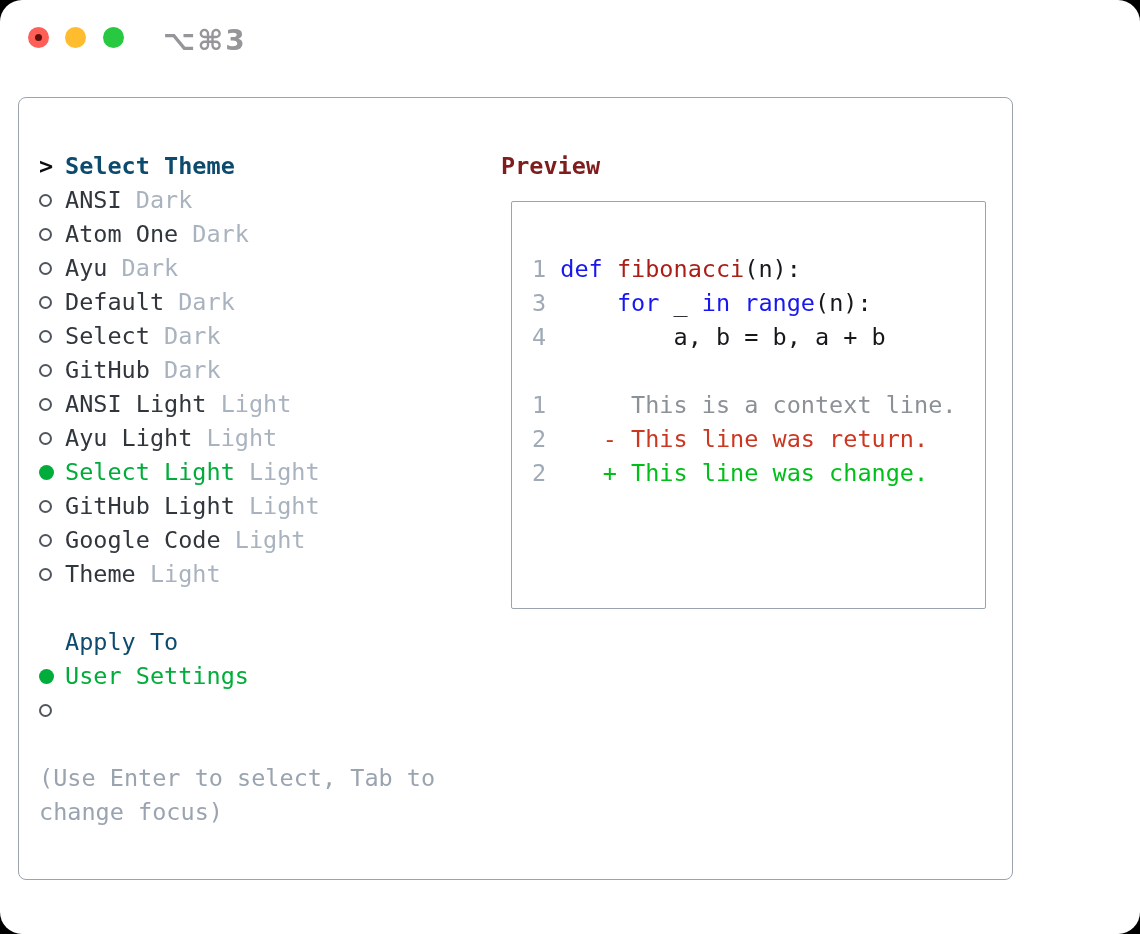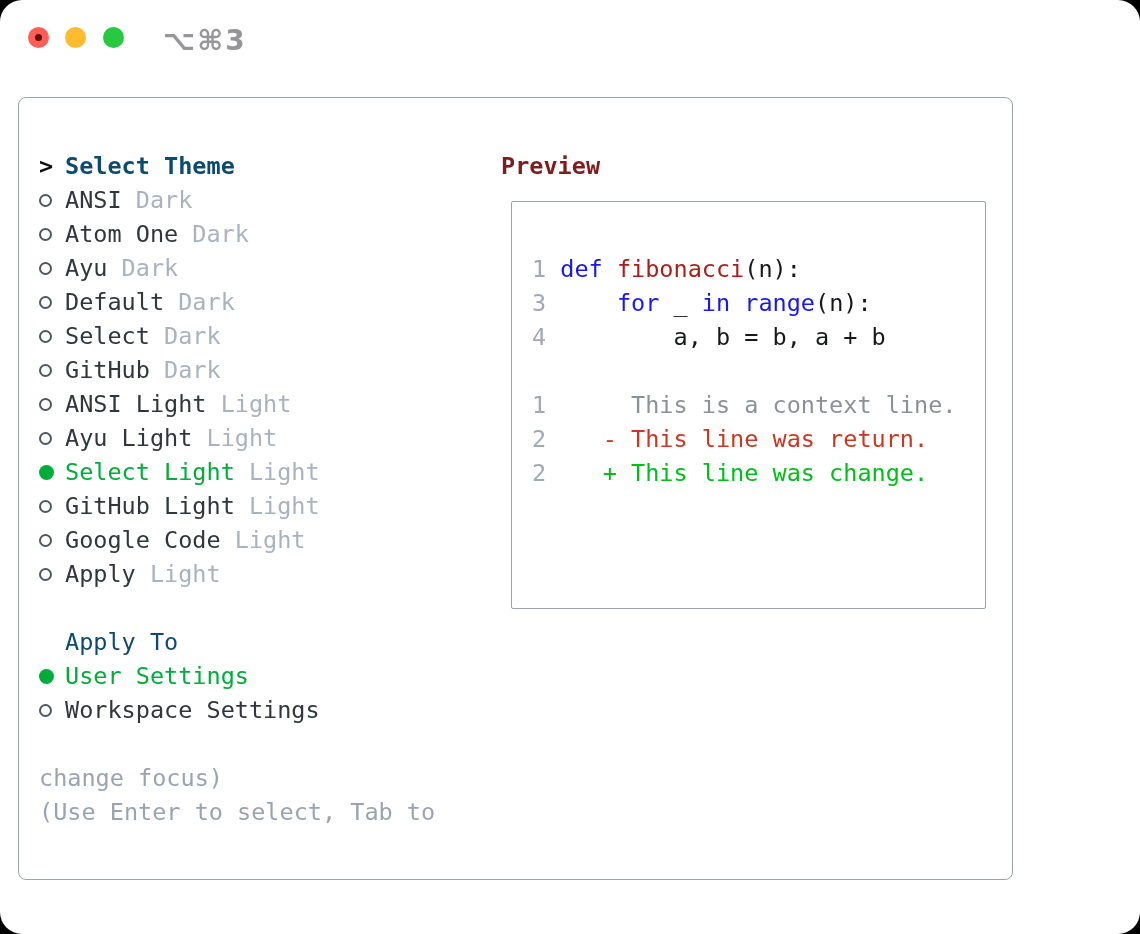--- a/index.html
+++ b/index.html
@@ -94,38 +94,38 @@
           <div class="row item"><span class="gutter"><span class="radio"></span></span><span class="item-name">Atom One</span><span class="variant">Dark</span></div>
           <div class="row item"><span class="gutter"><span class="radio"></span></span><span class="item-name">Ayu</span><span class="variant">Dark</span></div>
           <div class="row item"><span class="gutter"><span class="radio"></span></span><span class="item-name">Default</span><span class="variant">Dark</span></div>
           <div class="row item"><span class="gutter"><span class="radio"></span></span><span class="item-name">Select</span><span class="variant">Dark</span></div>
           <div class="row item"><span class="gutter"><span class="radio"></span></span><span class="item-name">GitHub</span><span class="variant">Dark</span></div>
           <div class="row item"><span class="gutter"><span class="radio"></span></span><span class="item-name">ANSI Light</span><span class="variant">Light</span></div>
           <div class="row item"><span class="gutter"><span class="radio"></span></span><span class="item-name">Ayu Light</span><span class="variant">Light</span></div>
           <div class="row item sel"><span class="gutter"><span class="radio sel"></span></span><span class="item-name">Select Light</span><span class="variant">Light</span></div>
           <div class="row item"><span class="gutter"><span class="radio"></span></span><span class="item-name">GitHub Light</span><span class="variant">Light</span></div>
           <div class="row item"><span class="gutter"><span class="radio"></span></span><span class="item-name">Google Code</span><span class="variant">Light</span></div>
-          <div class="row item"><span class="gutter"><span class="radio"></span></span><span class="item-name">Apply</span><span class="variant">Light</span></div>
+          <div class="row item"><span class="gutter"><span class="radio"></span></span><span class="item-name">Theme</span><span class="variant">Light</span></div>
         </div>
     </div>
 
     <div class="apply-list">
       <div class="row">
         <span class="gutter"></span>
         <span class="hdr">Apply To</span>
       </div>
       <div id="apply-items">
           <div class="row item sel"><span class="gutter"><span class="radio sel"></span></span><span class="item-name">User Settings</span></div>
-          <div class="row item"><span class="gutter"><span class="radio"></span></span><span class="item-name">Workspace Settings</span></div>
+          <div class="row item"><span class="gutter"><span class="radio"></span></span></div>
         </div>
     </div>
 
     <div class="help" id="help">
+        <div class="row">(Use Enter to select, Tab to</div>
         <div class="row">change focus)</div>
-        <div class="row">(Use Enter to select, Tab to</div>
       </div>
 
     <div class="preview-header">Preview</div>
     <div class="preview-box">
       <div id="preview-lines">
           <div class="pline"><span class="tok num">1</span><span class="tok pl"> </span><span class="tok kw">def</span><span class="tok pl"> </span><span class="tok fn">fibonacci</span><span class="tok pl">(n):</span></div>
           <div class="pline"><span class="tok num">3</span><span class="tok pl">     </span><span class="tok kw">for</span><span class="tok pl"> _ </span><span class="tok kw">in</span><span class="tok pl"> </span><span class="tok kw">range</span><span class="tok pl">(n):</span></div>
           <div class="pline"><span class="tok num">4</span><span class="tok pl">         a, b = b, a + b</span></div>
           <div class="pline">&nbsp;</div>
           <div class="pline"><span class="tok num">1</span><span class="tok ctx">      This is a context line.</span></div>

